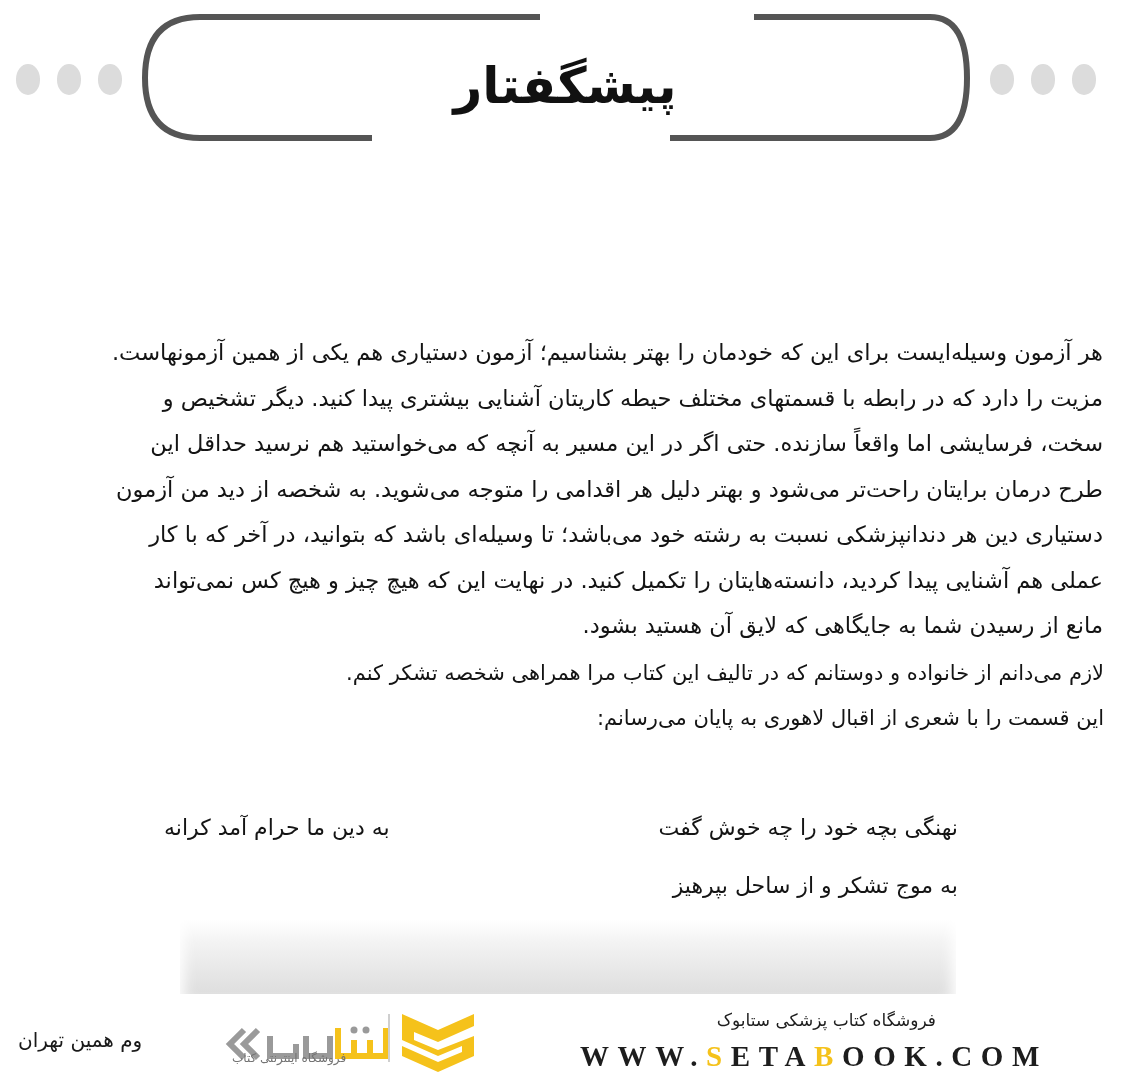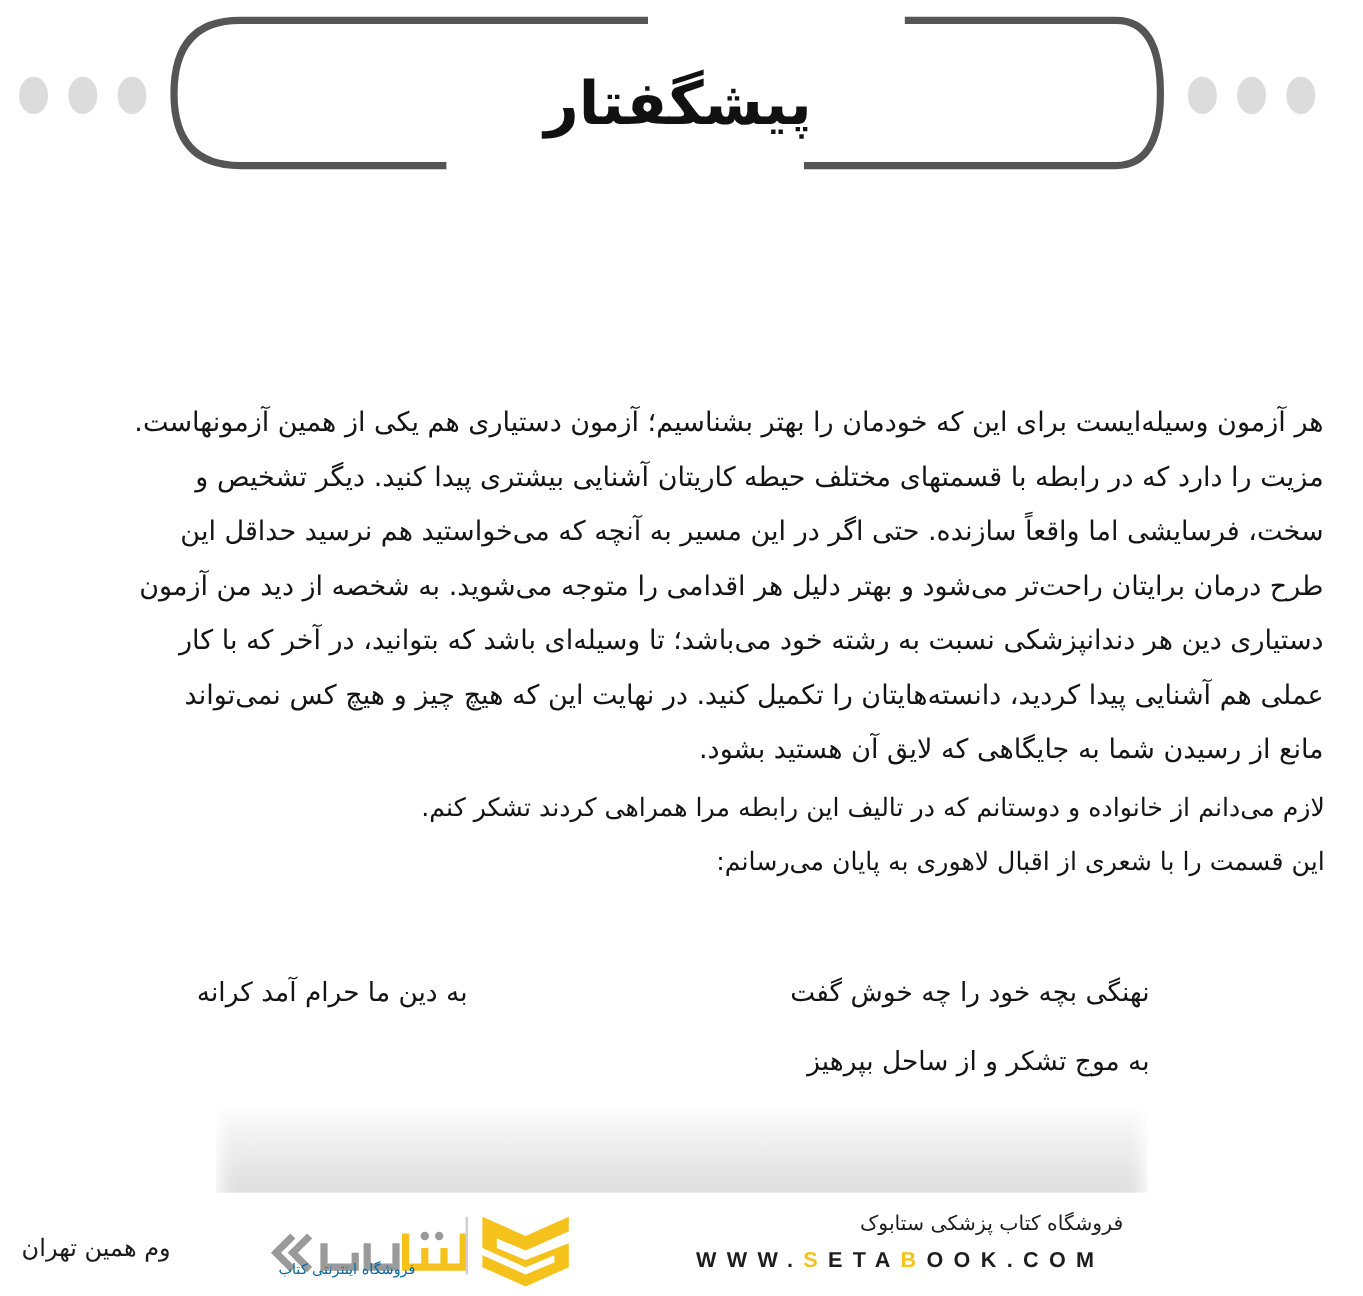--- a/index.html
+++ b/index.html
@@ -37,28 +37,28 @@
   
   .gray-block { position:absolute; left:180px; top:920px; width:776px; height:74px;
                 background:linear-gradient(to bottom, #ffffff 0%, #f3f3f3 30%, #dedede 100%);
                 box-shadow: inset 14px 0 14px -10px #ffffff, inset -14px 0 14px -10px #ffffff; }
 
   
   .footer { position:absolute; left:0; top:994px; width:1136px; height:86px; background:#fff; }
   .footer-left-text { position:absolute; left:18px; top:34px; direction:rtl;
                       font-family:"DejaVu Sans", sans-serif; font-size:20px; color:#1a1a1a; white-space:nowrap; }
   .brand-logo { position:absolute; left:222px; top:18px; width:180px; height:64px; }
-  .brand-sub { position:absolute; left:232px; top:57px; font-size:12px; color:#0369a1;
+  .brand-sub { position:absolute; left:232px; top:57px; font-size:12px; color:#737373;
                direction:rtl; white-space:nowrap; font-family:"DejaVu Sans", sans-serif; }
   .divider { position:absolute; left:388px; top:20px; width:2px; height:48px; background:#cfcfcf; }
   .emblem { position:absolute; left:400px; top:16px; }
   .store-name { position:absolute; right:200px; top:16px; direction:rtl; font-size:17px;
                 color:#1d1d1d; white-space:nowrap; font-family:"DejaVu Sans", sans-serif; }
-  .store-url { position:absolute; left:580px; top:46px; font-family:Liberation Sans, sans-serif;
-               font-size:18px; font-weight:bold; letter-spacing:8.6px; color:#1d1d1d; white-space:nowrap; }
+  .store-url { position:absolute; left:580px; top:46px; font-family:Liberation Serif, serif;
+               font-size:29px; font-weight:bold; letter-spacing:8.6px; color:#1d1d1d; white-space:nowrap; }
   .store-url .accent { color:#f5c21b; }
 </style>
 </head>
 <body>
 
 <div class="header">
   <div class="dots left">
     <div class="dot"></div>
     <div class="dot"></div>
     <div class="dot"></div>
@@ -81,21 +81,21 @@
   <span class="line">هر آزمون وسیله‌ایست برای این که خودمان را بهتر بشناسیم؛ آزمون دستیاری هم یکی از همین آزمونهاست.</span>
   <span class="line">مزیت را دارد که در رابطه با قسمتهای مختلف حیطه کاریتان آشنایی بیشتری پیدا کنید. دیگر تشخیص و</span>
   <span class="line">سخت، فرسایشی اما واقعاً سازنده. حتی اگر در این مسیر به آنچه که می‌خواستید هم نرسید حداقل این</span>
   <span class="line">طرح درمان برایتان راحت‌تر می‌شود و بهتر دلیل هر اقدامی را متوجه می‌شوید. به شخصه از دید من آزمون</span>
   <span class="line">دستیاری دین هر دندانپزشکی نسبت به رشته خود می‌باشد؛ تا وسیله‌ای باشد که بتوانید، در آخر که با کار</span>
   <span class="line">عملی هم آشنایی پیدا کردید، دانسته‌هایتان را تکمیل کنید. در نهایت این که هیچ چیز و هیچ کس نمی‌تواند</span>
   <span class="line">مانع از رسیدن شما به جایگاهی که لایق آن هستید بشود.</span>
 </div>
 
 <div class="ack">
-  <div>لازم می‌دانم از خانواده و دوستانم که در تالیف این رابطه مرا همراهی کردند تشکر کنم.</div>
+  <div>لازم می‌دانم از خانواده و دوستانم که در تالیف این کتاب مرا همراهی شخصه تشکر کنم.</div>
   <div>این قسمت را با شعری از اقبال لاهوری به پایان می‌رسانم:</div>
 </div>
 
 <div class="poem">
   <div class="verse">
     <span class="hemistich">نهنگی بچه خود را چه خوش گفت</span>
     <span class="hemistich">به دین ما حرام آمد کرانه</span>
   </div>
   <div class="verse">
     <span class="hemistich">به موج تشکر و از ساحل بپرهیز</span>

